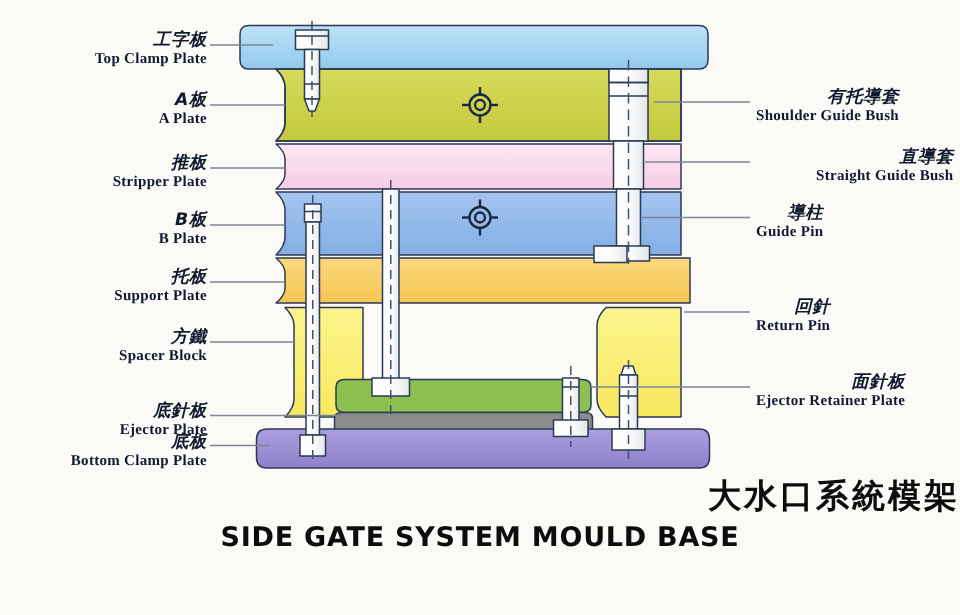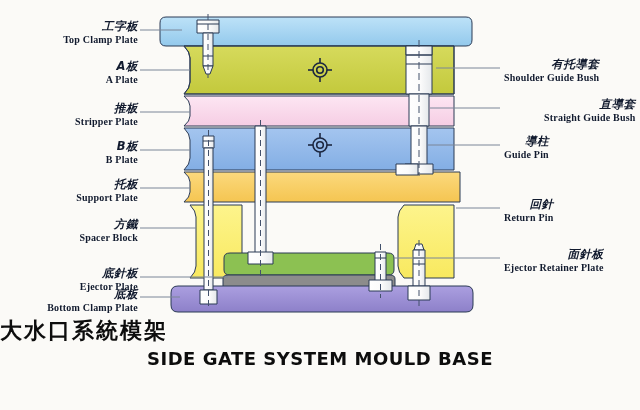--- a/index.html
+++ b/index.html
@@ -12,21 +12,21 @@
   #root{position:absolute;inset:0;}
 
   
   .lbl{position:absolute;color:#111a2e;}
   .lbl .cn{font-family:"DejaVu Sans", sans-serif;font-weight:700;font-size:11.5px;line-height:13px;letter-spacing:.5px;font-style:italic;}
   .lbl .en{font-family:"Liberation Serif", serif;font-weight:700;font-size:10px;line-height:13px;letter-spacing:.2px;}
   .lbl.left{text-align:right;}
   .lbl.right{text-align:right;}
 
   
-  #title-cn{position:absolute;left:0;right:0;top:316px;text-align:left;
+  #title-cn{position:absolute;left:0;right:0;top:316px;text-align:right;
     font-family:"DejaVu Sans", sans-serif;font-weight:700;font-size:22px;letter-spacing:2px;color:#0d0d0d;}
   #title-en{position:absolute;left:0;right:0;top:348px;text-align:center;
     font-family:"DejaVu Sans", sans-serif;font-weight:700;font-size:18px;letter-spacing:.5px;color:#0d0d0d;}
 
   svg#dia{position:absolute;left:0;top:0;}
 </style>
 </head>
 <body>
 
 <div id="root">

